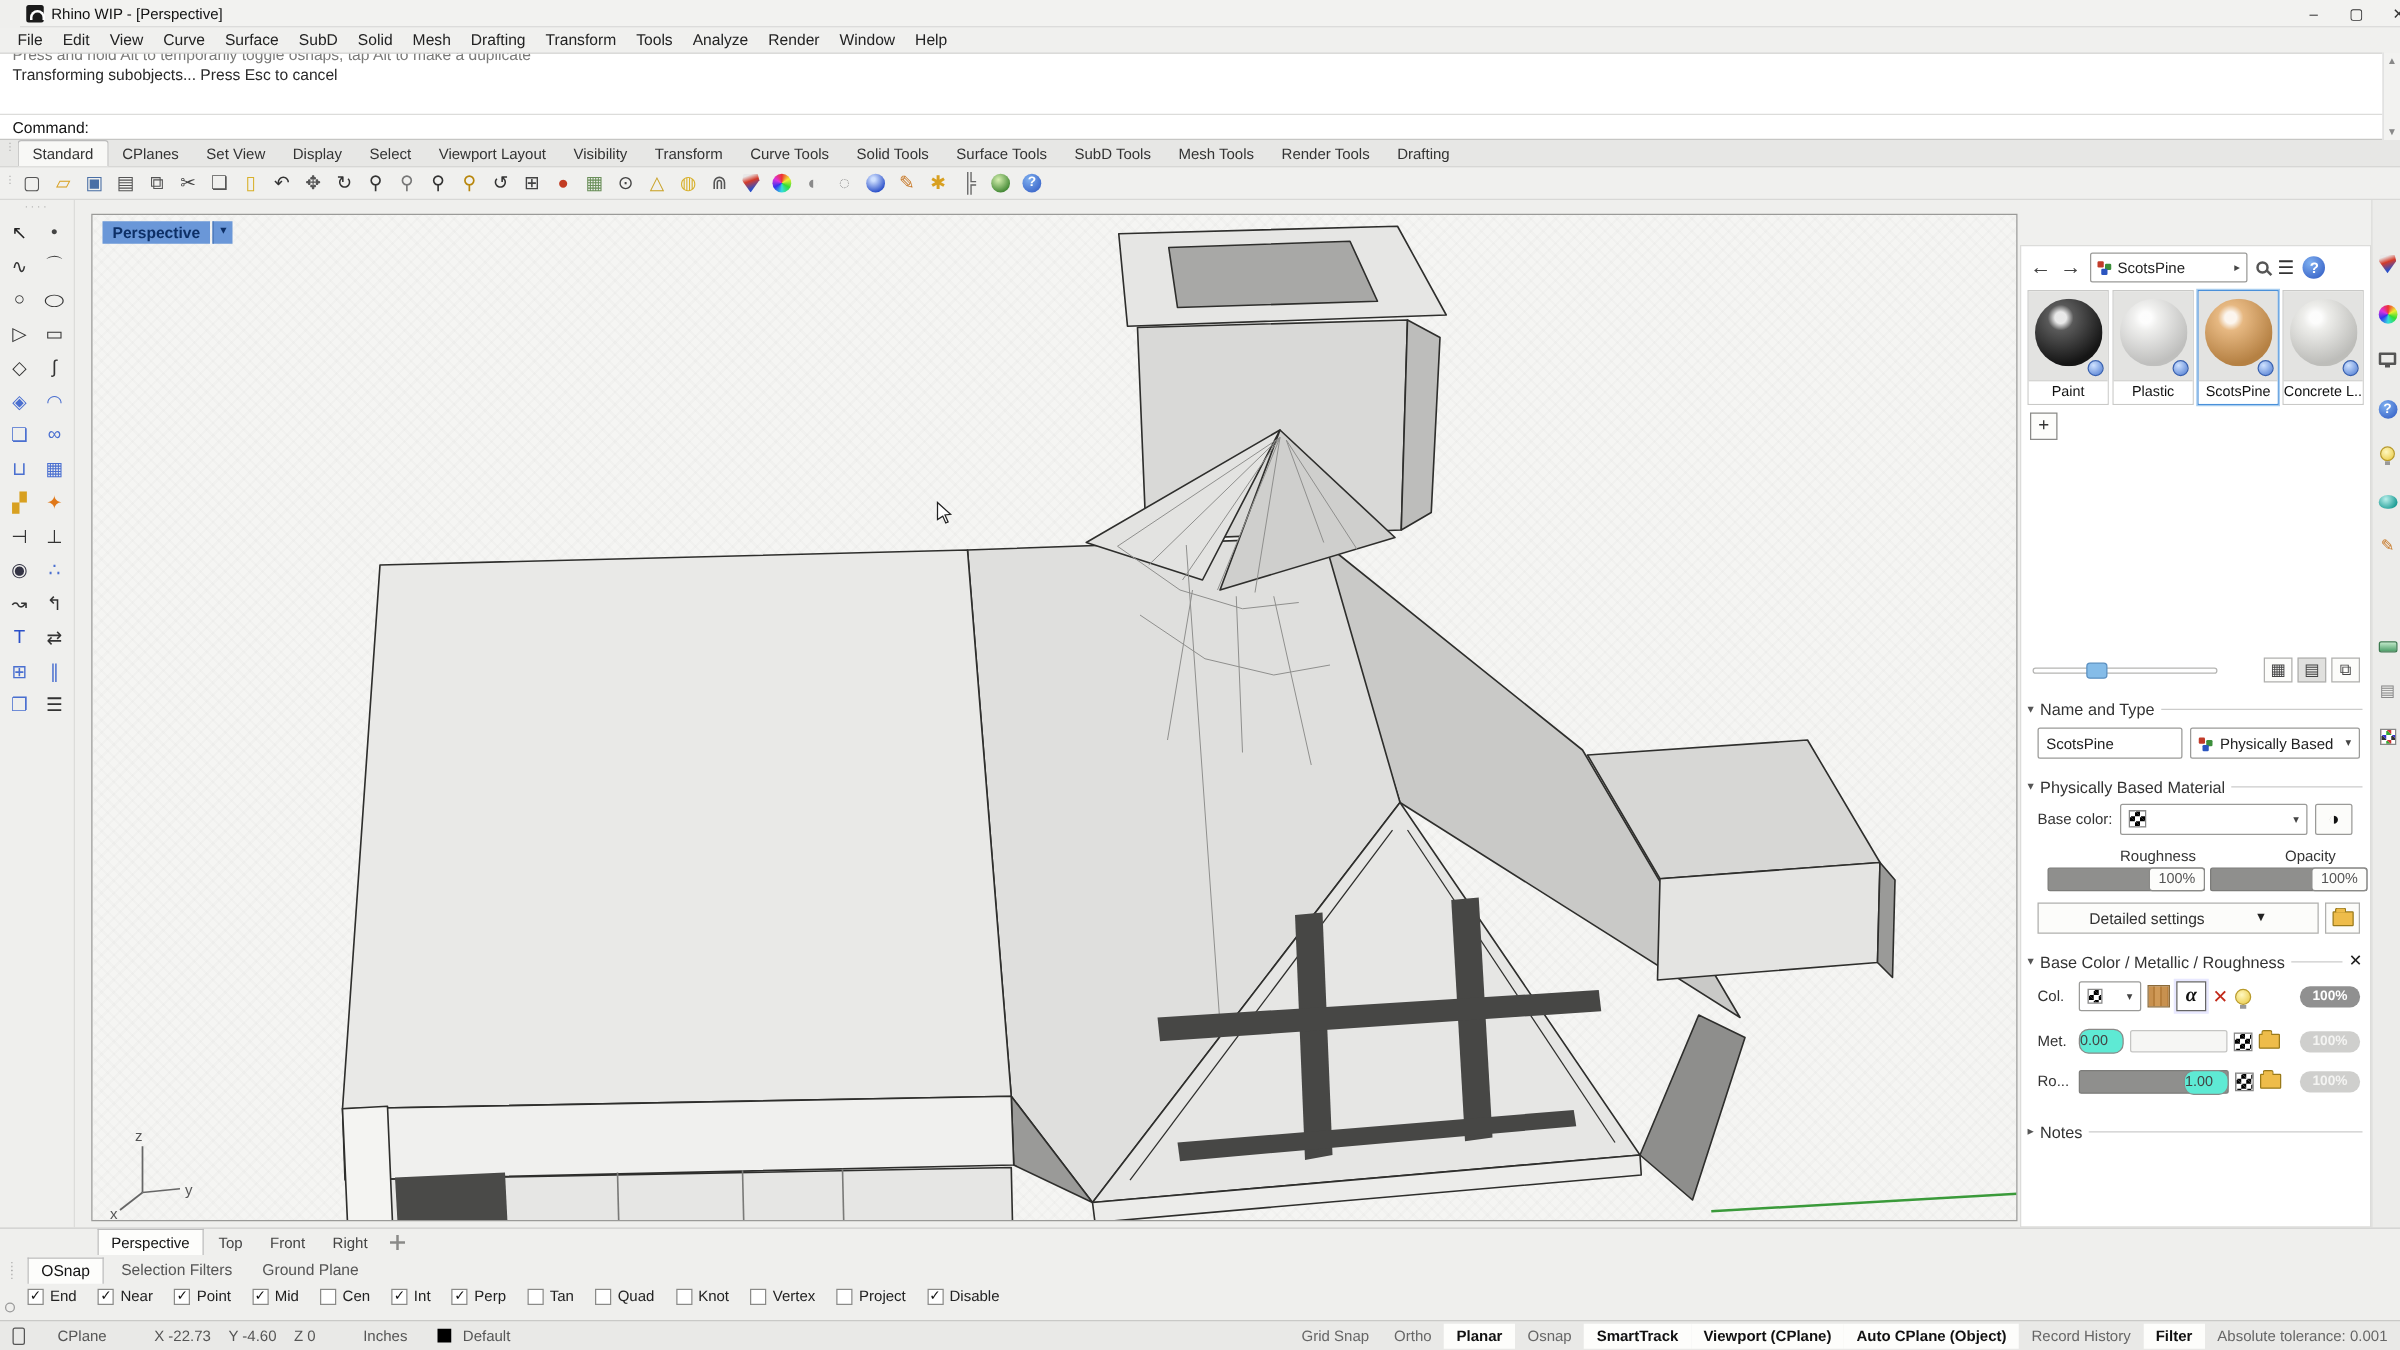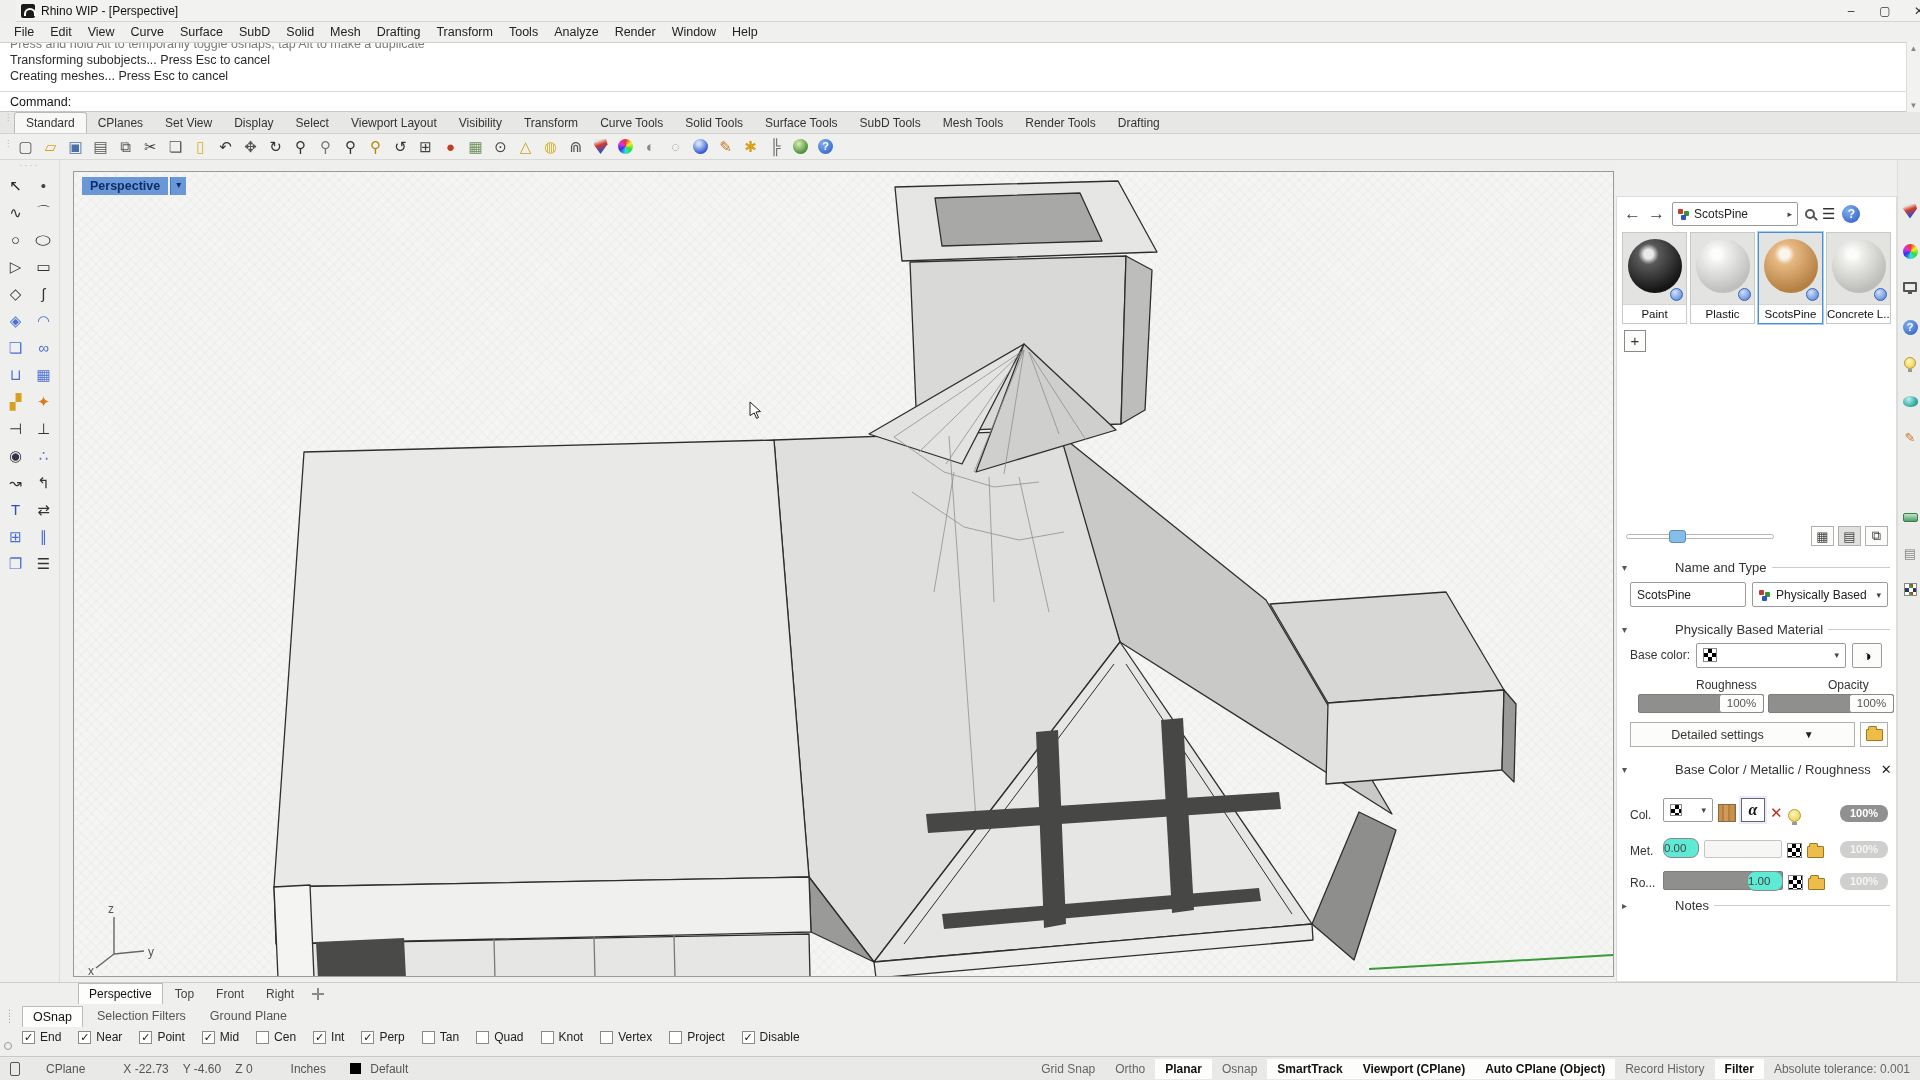--- a/index.html
+++ b/index.html
@@ -140,21 +140,21 @@
   #thumb-track { width:148px; height:5px; border:1px solid #b5b5b3; border-radius:3px; background:#fff; position:relative; }
   #thumb-handle { position:absolute; left:42px; top:-5px; width:17px; height:13px; background:#85bce8;
     border:1px solid #5a8fc0; border-radius:3px; }
   .view-btn { width:23px; height:20px; border:1px solid #b0b0ae; background:#fcfcfa; margin-left:4px;
     font-size:13px; display:flex; align-items:center; justify-content:center; color:#444; }
   .view-btn.active { background:#e0e0de; }
   #view-btns { margin-left:auto; display:flex; }
 
   .sect-head { position:absolute; left:6px; width:268px; height:18px; display:flex; align-items:center; gap:5px; }
   .sect-chev { font-size:10px; color:#555; }
-  .sect-title { font-size:13px; color:#333; white-space:nowrap;margin-left:43px; }
+  .sect-title { font-size:13px; color:#333; white-space:nowrap; }
   .sect-rule { flex:1; border-top:1px solid #cccccb; }
   .sect-close { font-size:13px; color:#222; font-weight:bold; }
 
   .fld { background:#fff; border:1px solid #9a9a98; border-radius:2px; font-size:12px; color:#222;
     display:flex; align-items:center; padding:0 6px; }
   #name-row { position:absolute; left:14px; top:422px; width:258px; height:26px; display:flex; gap:6px; }
   #mat-name-input { width:116px; height:25px; }
   #mat-type-select { width:136px; height:25px; gap:5px; }
   .caret { margin-left:auto; font-size:9px; color:#444; }
 
@@ -175,21 +175,21 @@
   #detailed-row { position:absolute; left:14px; top:562px; width:258px; height:26px; display:flex; gap:5px; }
   #detailed-btn { flex:1; height:25px; border:1px solid #b0b0ae; background:#fcfcfa; display:flex;
     align-items:center; justify-content:center; gap:40px; font-size:12.5px; color:#333; }
   #detailed-btn .dn { font-size:10px; color:#222; }
   .folder { width:17px; height:12px; background:#eebc4a; border:1px solid #9a7a1a; border-radius:1px; position:relative; }
   .folder::before { content:""; position:absolute; top:-4px; left:1px; width:7px; height:3px; background:#eebc4a;
     border:1px solid #9a7a1a; border-bottom:none; border-radius:2px 2px 0 0; }
   .folder-btn { width:28px; height:25px; border:1px solid #b0b0ae; background:#fcfcfa; display:flex;
     align-items:center; justify-content:center; }
 
-  .chan-row { position:absolute; left:14px; width:258px; height:26px; display:flex; align-items:flex-end; gap:5px;margin-top:12px; }
+  .chan-row { position:absolute; left:14px; width:258px; height:26px; display:flex; align-items:center; gap:5px; }
   .chan-label { width:28px; font-size:12px; color:#333; }
   .val-box { height:20px; border:1px solid #8a8a88; border-radius:8px; background:#5eead4; font-size:11.5px;
     color:#444; padding:0 0; line-height:18px; }
   .alpha-btn { width:24px; height:24px; border:1px solid #666; background:#fff; box-shadow:0 0 0 2px #e8e8ff;
     font-family:"Liberation Serif","DejaVu Serif",serif; font-style:italic; font-weight:bold; font-size:16px;
     display:flex; align-items:center; justify-content:center; color:#111; }
   .red-x { color:#c22a1a; font-weight:bold; font-size:15px; }
   .bulb { width:13px; height:13px; border-radius:50%; border:1px solid #b89a2a;
     background:radial-gradient(circle at 40% 35%,#fff8c0,#e8c63a); position:relative; }
   .bulb::after { content:""; position:absolute; left:3px; bottom:-4px; width:5px; height:3px; background:#999; }
@@ -264,21 +264,20 @@
     <span class="menu-item">Tools</span>
     <span class="menu-item">Analyze</span>
     <span class="menu-item">Render</span>
     <span class="menu-item">Window</span>
     <span class="menu-item">Help</span>
   </div>
 
 <div id="history">
   <div class="hist-line clipped">Press and hold Alt to temporarily toggle osnaps, tap Alt to make a duplicate</div>
   <div class="hist-line">Transforming subobjects... Press Esc to cancel</div>
-  <div class="hist-line">Creating meshes... Press Esc to cancel</div>
 </div>
 <div id="cmdline">
   <span id="cmd-prompt">Command:</span>
 </div>
 <div id="cmd-scroll">
   <span>▲</span>
   <span>▼</span>
 </div>
 
 <div id="tabsrow">

